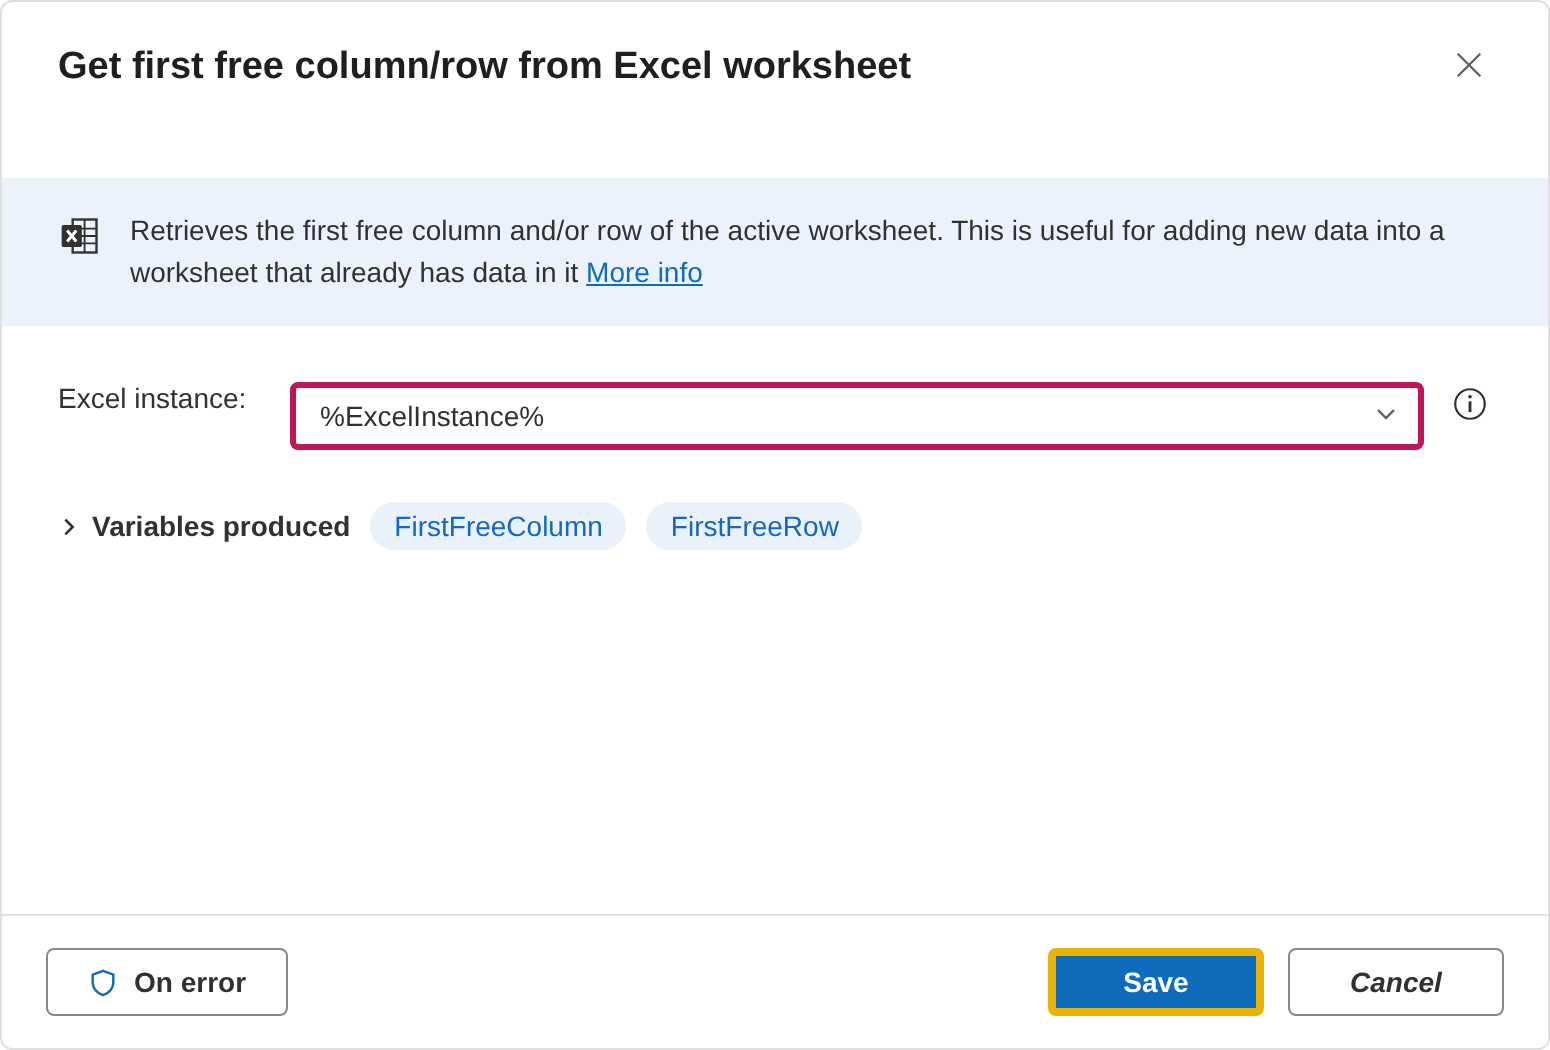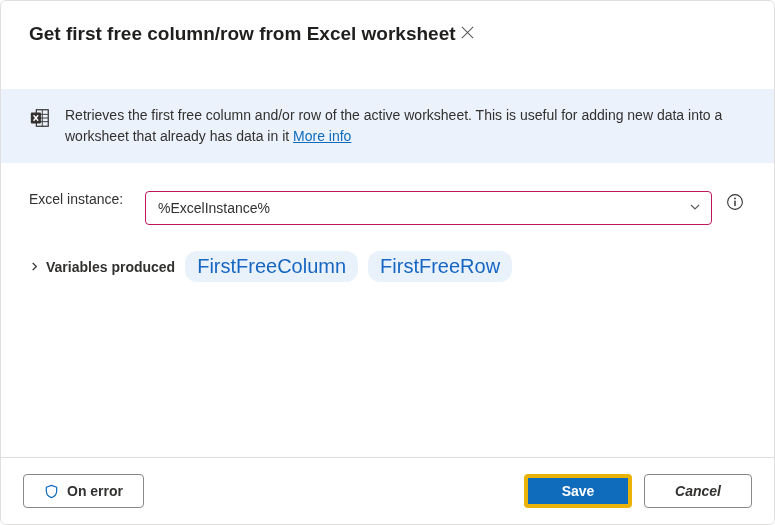--- a/index.html
+++ b/index.html
@@ -11,20 +11,21 @@
     width: 775px;
     height: 525px;
     position: relative;
     border: 1px solid #e1dfdd;
     border-radius: 6px;
     overflow: hidden;
   }
   .header {
     display: flex;
     align-items: center;
+    justify-content: space-between;
     padding: 20px 28px 18px 28px;
   }
   .title {
     font-size: 19px;
     font-weight: 600;
     color: #201f1e;
   }
   .close-btn {
     background: none;
     border: none;
@@ -71,21 +72,21 @@
     gap: 12px;
     margin-bottom: 26px;
   }
   .field-label {
     width: 104px;
     font-size: 14px;
     color: #323130;
   }
   .dropdown {
     flex: 1;
-    border: 1px solid #be185d;
+    border: 3px solid #be185d;
     border-radius: 4px;
     height: 34px;
     display: flex;
     align-items: center;
     justify-content: space-between;
     padding: 0 10px 0 12px;
     background: #fff;
     cursor: pointer;
   }
   .dropdown-value {
@@ -118,21 +119,21 @@
     text-align: center;
   }
   .chevron-right {
     display: inline-flex;
   }
   .var-chip {
     background: #e9f1fb;
     color: #1666c2;
     border-radius: 12px;
     padding: 4px 12px;
-    font-size: 20px;
+    font-size: 14px;
     cursor: pointer;
   }
   .footer {
     position: absolute;
     bottom: 0;
     left: 0;
     right: 0;
     border-top: 1px solid #e1dfdd;
     padding: 16px 22px;
     display: flex;

